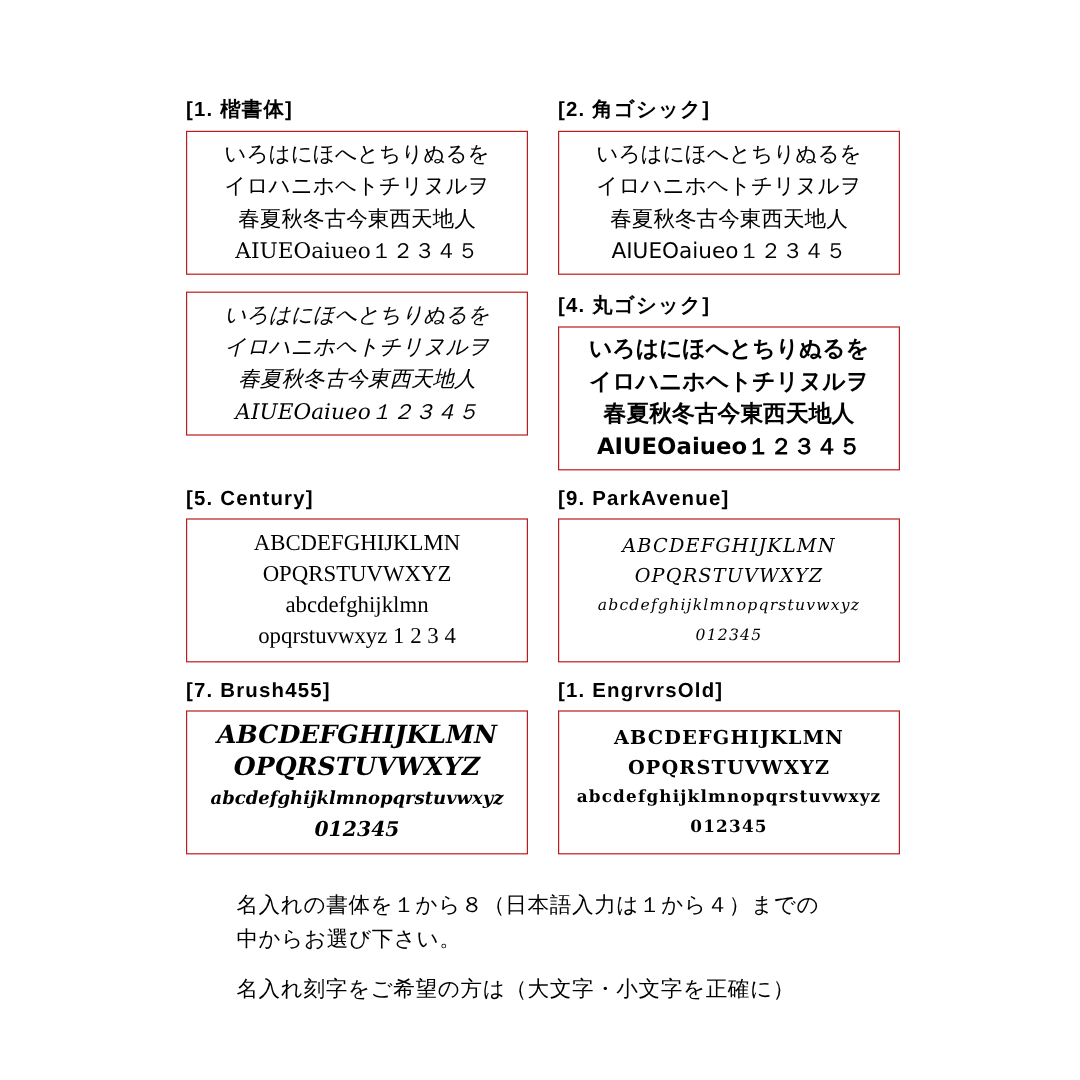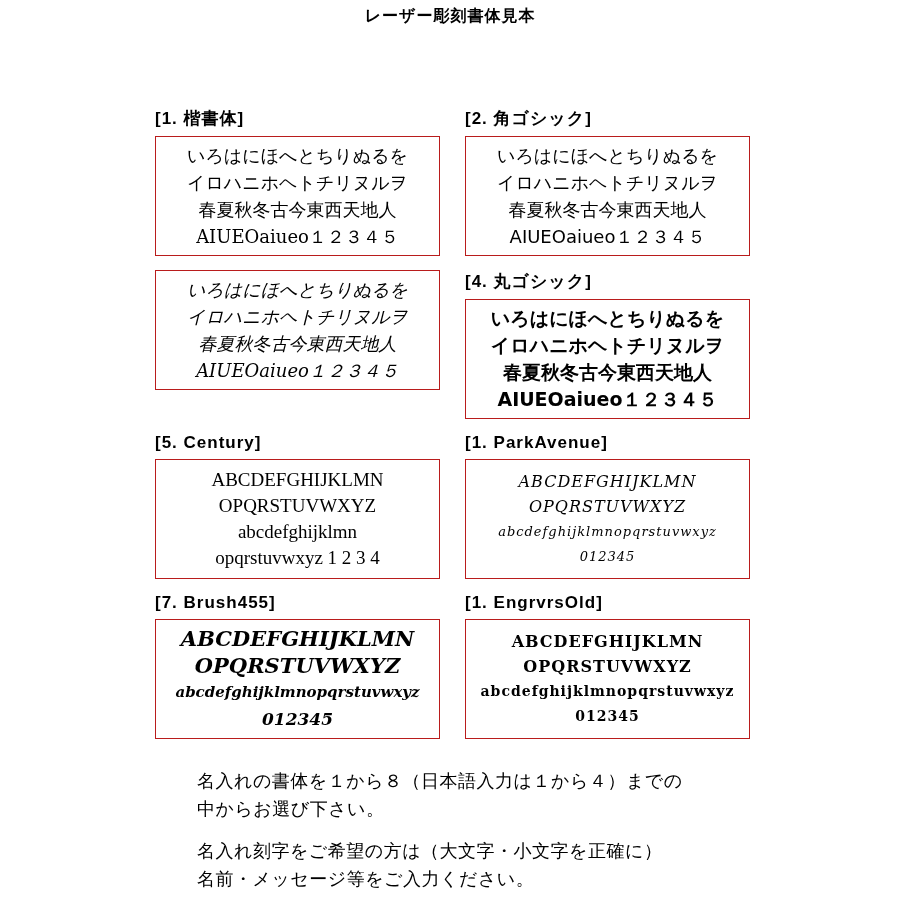--- a/index.html
+++ b/index.html
@@ -81,21 +81,20 @@
 
   .footer { margin: 28px 0 0 165px; font-size: 18px; }
   .note { margin-bottom: 14px; margin-left: 32px; }
   .note-line { line-height: 28px; letter-spacing: 0.5px; }
 </style>
 </head>
 <body>
 
 <div class="page">
 
-  <div class="page-title">レーザー彫刻書体見本</div>
 
   <div class="grid">
 
     <div class="cell">
       <div class="cell-label">[1. 楷書体]</div>
       <div class="sample-box style-kaisho">
         <div class="sample-line">いろはにほへとちりぬるを</div>
         <div class="sample-line">イロハニホヘトチリヌルヲ</div>
         <div class="sample-line">春夏秋冬古今東西天地人</div>
         <div class="sample-line">AIUEOaiueo１２３４５</div>
@@ -135,21 +134,21 @@
       <div class="cell-label">[5. Century]</div>
       <div class="sample-box style-century">
         <div class="sample-line">ABCDEFGHIJKLMN</div>
         <div class="sample-line">OPQRSTUVWXYZ</div>
         <div class="sample-line">abcdefghijklmn</div>
         <div class="sample-line">opqrstuvwxyz 1 2 3 4</div>
       </div>
     </div>
 
     <div class="cell">
-      <div class="cell-label">[1. ParkAvenue]</div>
+      <div class="cell-label">[9. ParkAvenue]</div>
       <div class="sample-box style-parkavenue">
         <div class="sample-line">ABCDEFGHIJKLMN</div>
         <div class="sample-line">OPQRSTUVWXYZ</div>
         <div class="sample-line">abcdefghijklmnopqrstuvwxyz</div>
         <div class="sample-line">012345</div>
       </div>
     </div>
 
     <div class="cell">
       <div class="cell-label">[7. Brush455]</div>
@@ -173,17 +172,16 @@
 
   </div>
 
   <div class="footer">
     <div class="note">
       <div class="note-line">名入れの書体を１から８（日本語入力は１から４）までの</div>
       <div class="note-line">中からお選び下さい。</div>
     </div>
     <div class="note">
       <div class="note-line">名入れ刻字をご希望の方は（大文字・小文字を正確に）</div>
-      <div class="note-line">名前・メッセージ等をご入力ください。</div>
     </div>
   </div>
 
 </div>
 
 </body></html>

